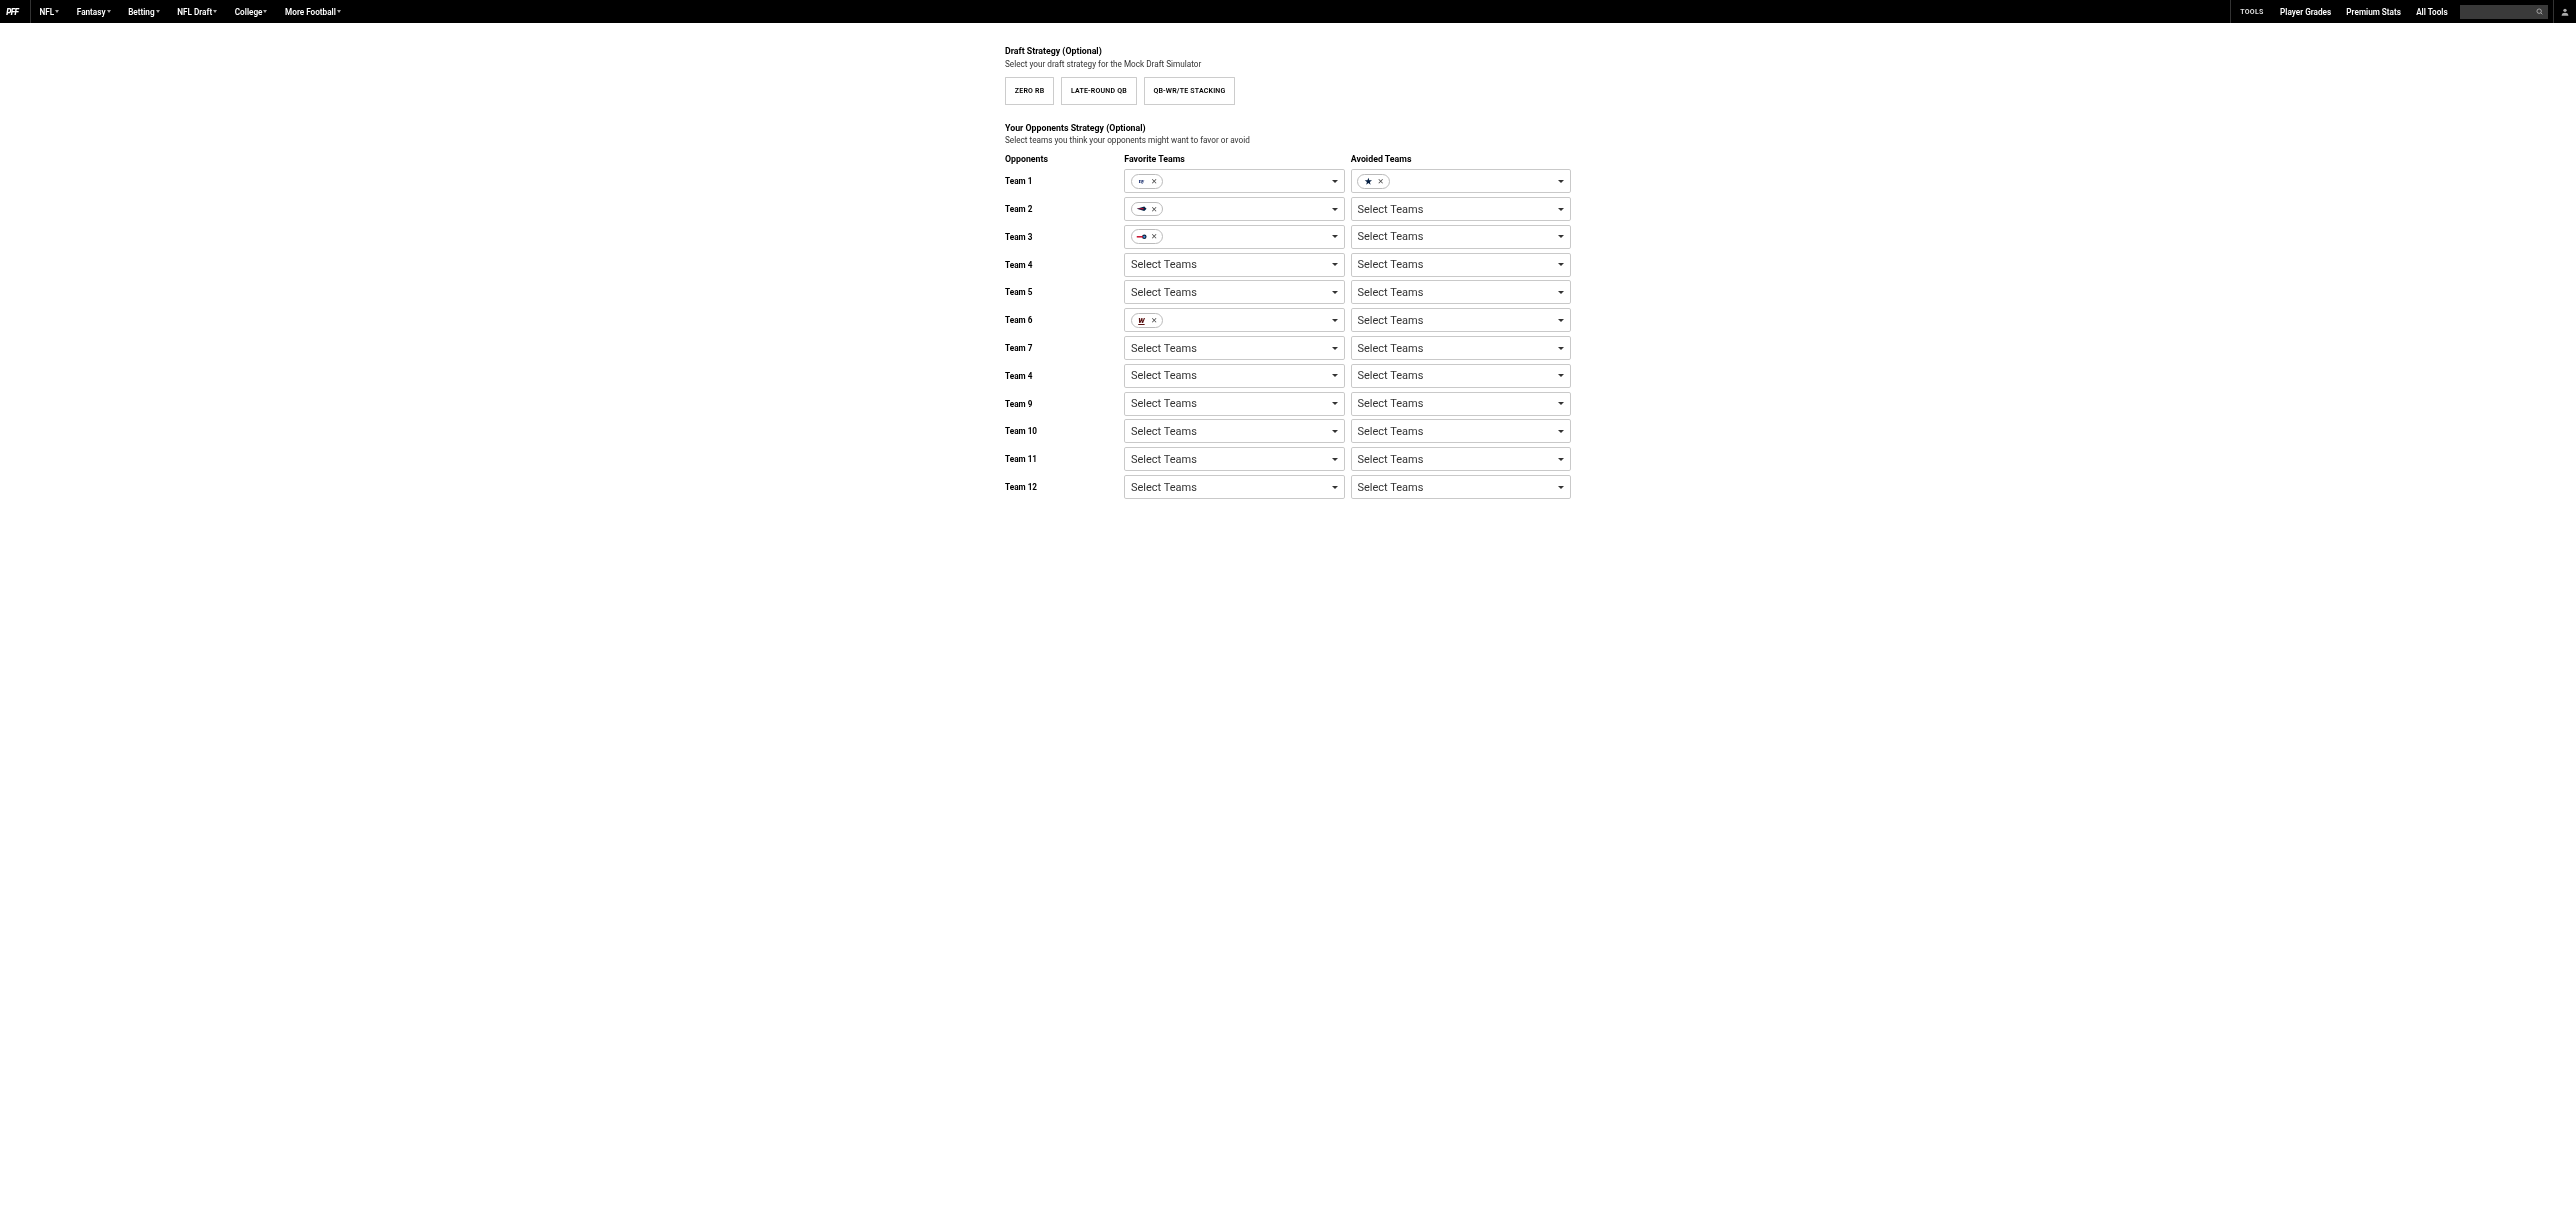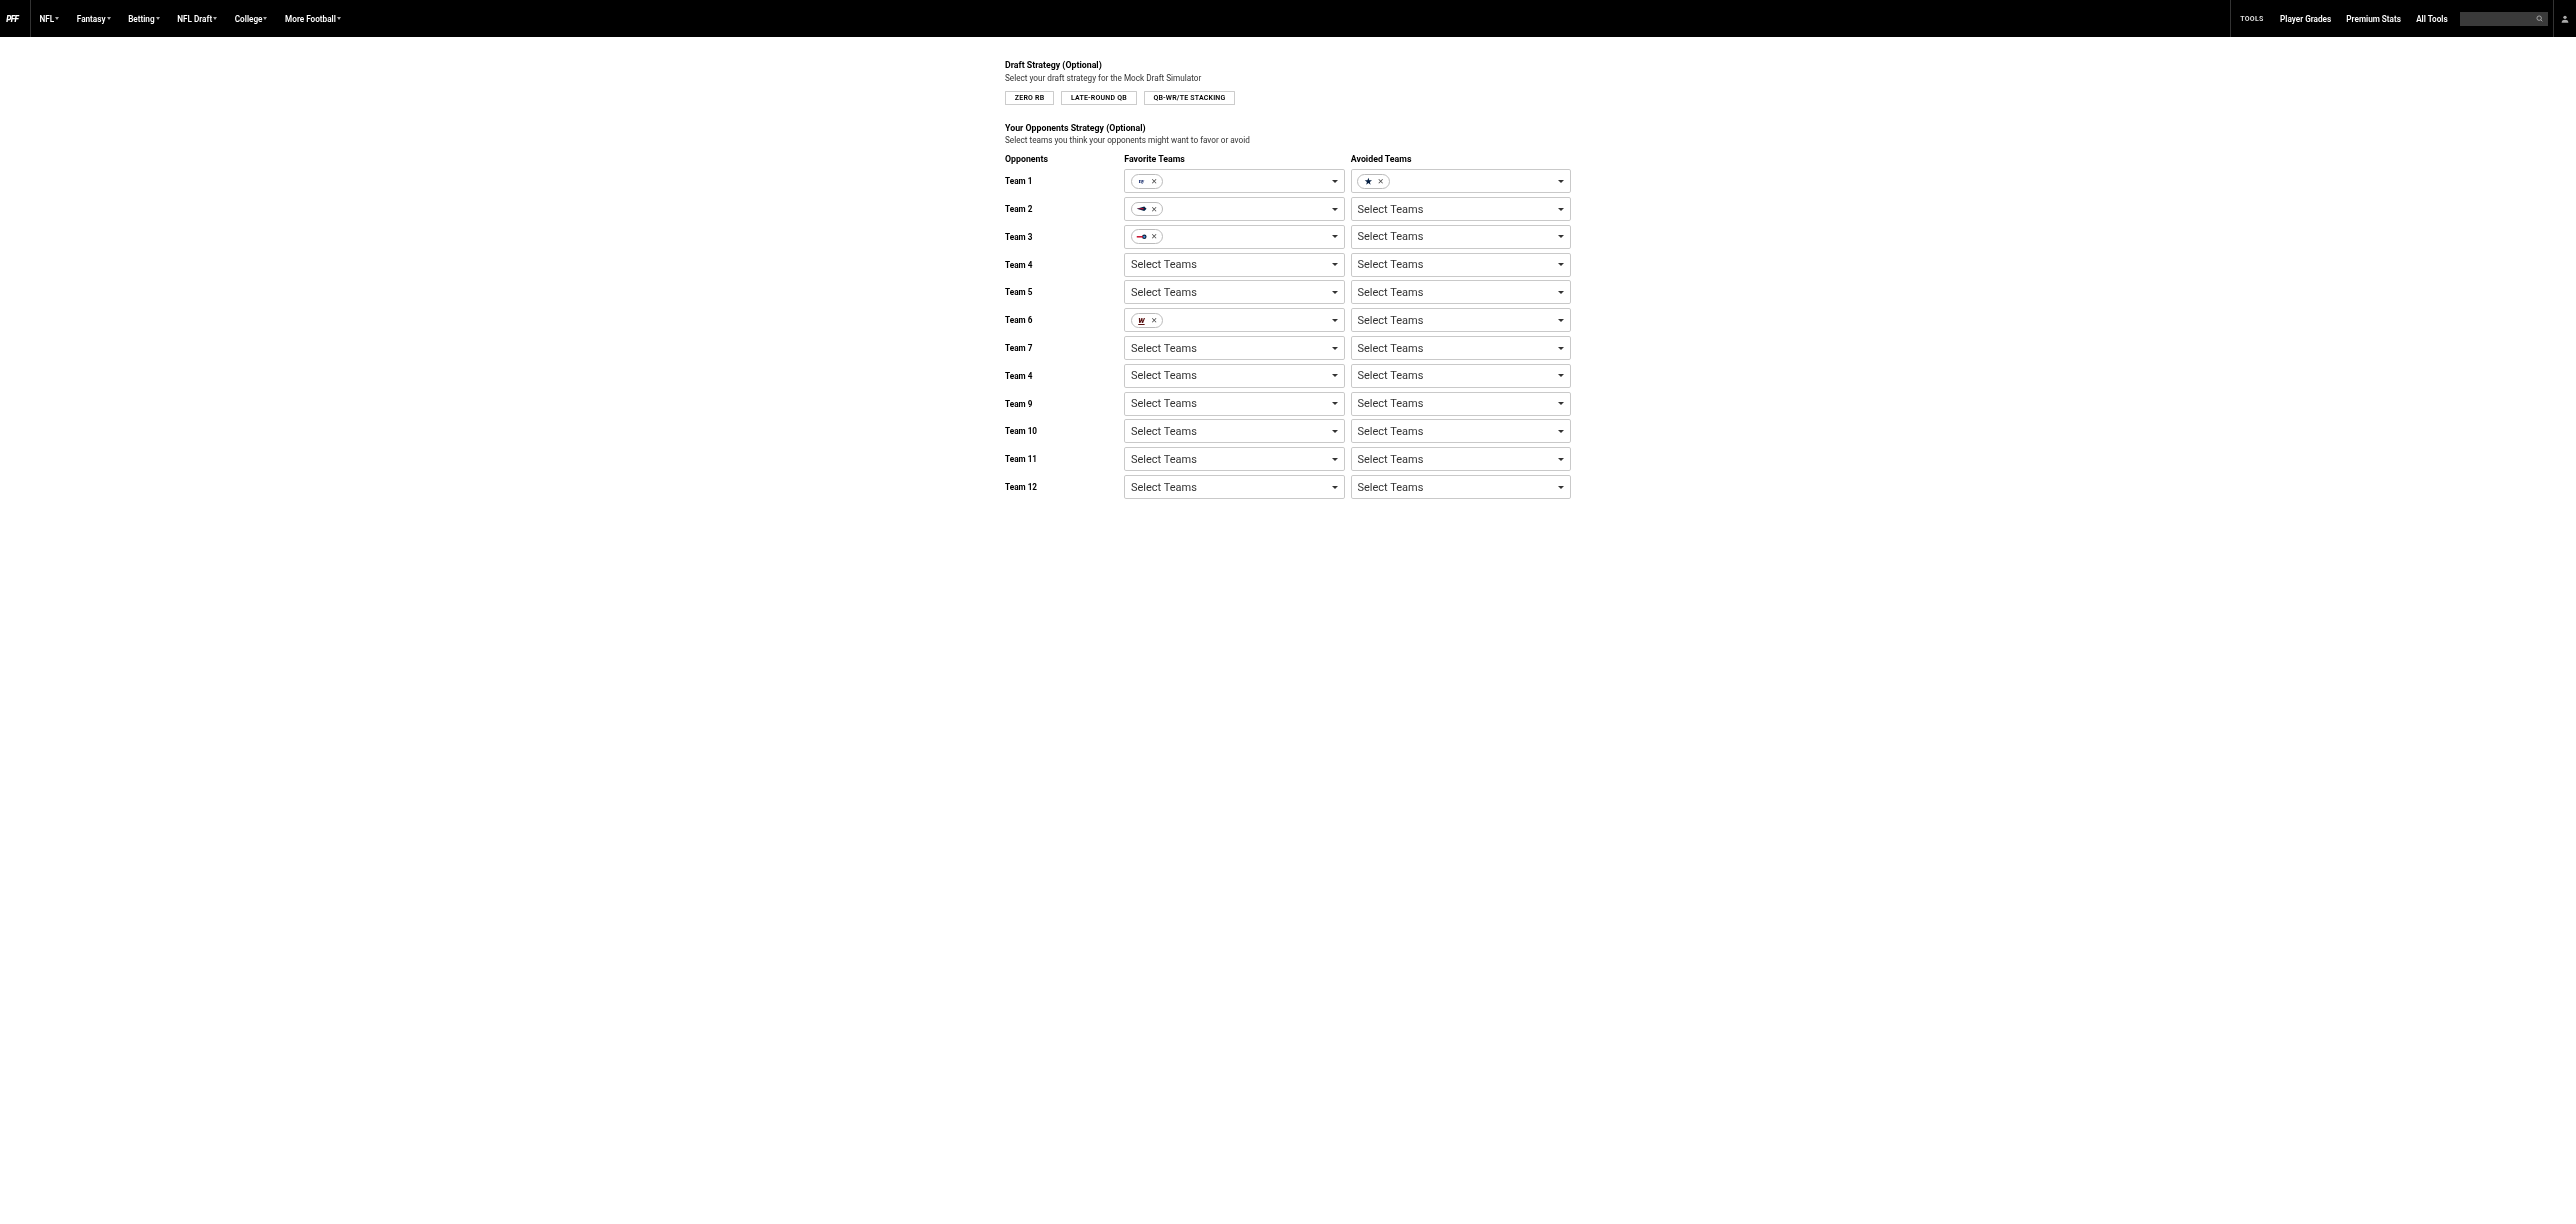--- a/index.html
+++ b/index.html
@@ -1,35 +1,35 @@
 <!DOCTYPE html>
 <html style="font-size:10px"><head>
 <meta charset="utf-8">
 <style>
 * { margin:0; padding:0; box-sizing:border-box; }
 body { font-family:-apple-system,BlinkMacSystemFont,"Segoe UI",Roboto,Arial,sans-serif; background:#fff; color:#000; }
 
 
-.hdr { background:#000; height:37px; display:flex; align-items:center; color:#fff; font-size:8.2px; }
+.hdr { background:#000; height:23px; display:flex; align-items:center; color:#fff; font-size:8.2px; }
 .logo { font-weight:900; font-style:italic; padding:0 11.3px 0 6.3px; letter-spacing:-0.6px; }
 .nav-l { display:flex; height:100%; align-items:center; border-left:0.6px solid #333; }
 .nav-l .ni { padding:0 8.8px; height:100%; display:flex; align-items:center; gap:1px; cursor:pointer; font-weight:600; }
 .caret { width:0; height:0; border-left:2.5px solid transparent; border-right:2.5px solid transparent; border-top:3.1px solid #aaa; }
 .nav-r { margin-left:auto; display:flex; align-items:center; height:100%; }
 .tools-lbl { font-size:7px; font-weight:700; letter-spacing:0.3px; color:#ddd; padding:0 8.8px; border-left:0.6px solid #333; height:100%; display:flex; align-items:center; }
 .nav-r .ni { padding:0 7.6px; height:100%; display:flex; align-items:center; font-weight:600; cursor:pointer; }
 .search { background:#3a3a3a; height:14px; width:88px; margin:0 5px; display:flex; align-items:center; justify-content:flex-end; padding:0 5px; cursor:text; }
 .user { width:22.7px; height:100%; border-left:0.6px solid #333; display:flex; align-items:center; justify-content:center; cursor:pointer; }
 
 
 .main { max-width:566px; margin:4px auto; padding:19px 0 25px; }
 .sec-title { font-size:8.8px; font-weight:700; }
 .sec-sub { font-size:8.2px; color:#333; margin-top:2.5px; margin-bottom:8.8px; }
 .chips { display:flex; gap:7px; margin-bottom:17.6px; }
-.chip { border:0.6px solid #ccc; padding:0 8.8px; height:14px; display:flex; align-items:center; font-size:7px; font-weight:600; letter-spacing:0.2px; cursor:pointer; border-radius:0.6px; }
+.chip { border:0.6px solid #ccc; padding:0 8.8px; height:28px; display:flex; align-items:center; font-size:7px; font-weight:600; letter-spacing:0.2px; cursor:pointer; border-radius:0.6px; }
 .grid { display:grid; grid-template-columns:113px 1fr 1fr; gap:3.8px 6.3px; align-items:center; }
 .col-h { font-size:8.8px; font-weight:700; padding-bottom:1.3px; }
 .row-lbl { font-size:8.2px; font-weight:700; }
 .sel { border:0.6px solid #c9c9c9; border-radius:1.9px; height:24px; display:flex; align-items:center; padding:0 5.7px; cursor:pointer; position:relative; background:#fff; }
 .sel .dd { margin-left:auto; width:0; height:0; border-left:3.1px solid transparent; border-right:3.1px solid transparent; border-top:3.8px solid #333; }
 .ph { font-size:11px; color:#333; }
 .tag { display:flex; align-items:center; gap:3.8px; border:0.6px solid #bbb; border-radius:8.8px; padding:1.9px 5px 1.9px 3.8px; font-size:7.6px; }
 .tag .x { cursor:pointer; font-size:7.6px; color:#444; }
 .tlogo { width:11.3px; height:8.8px; display:flex; align-items:center; justify-content:center; }
 

